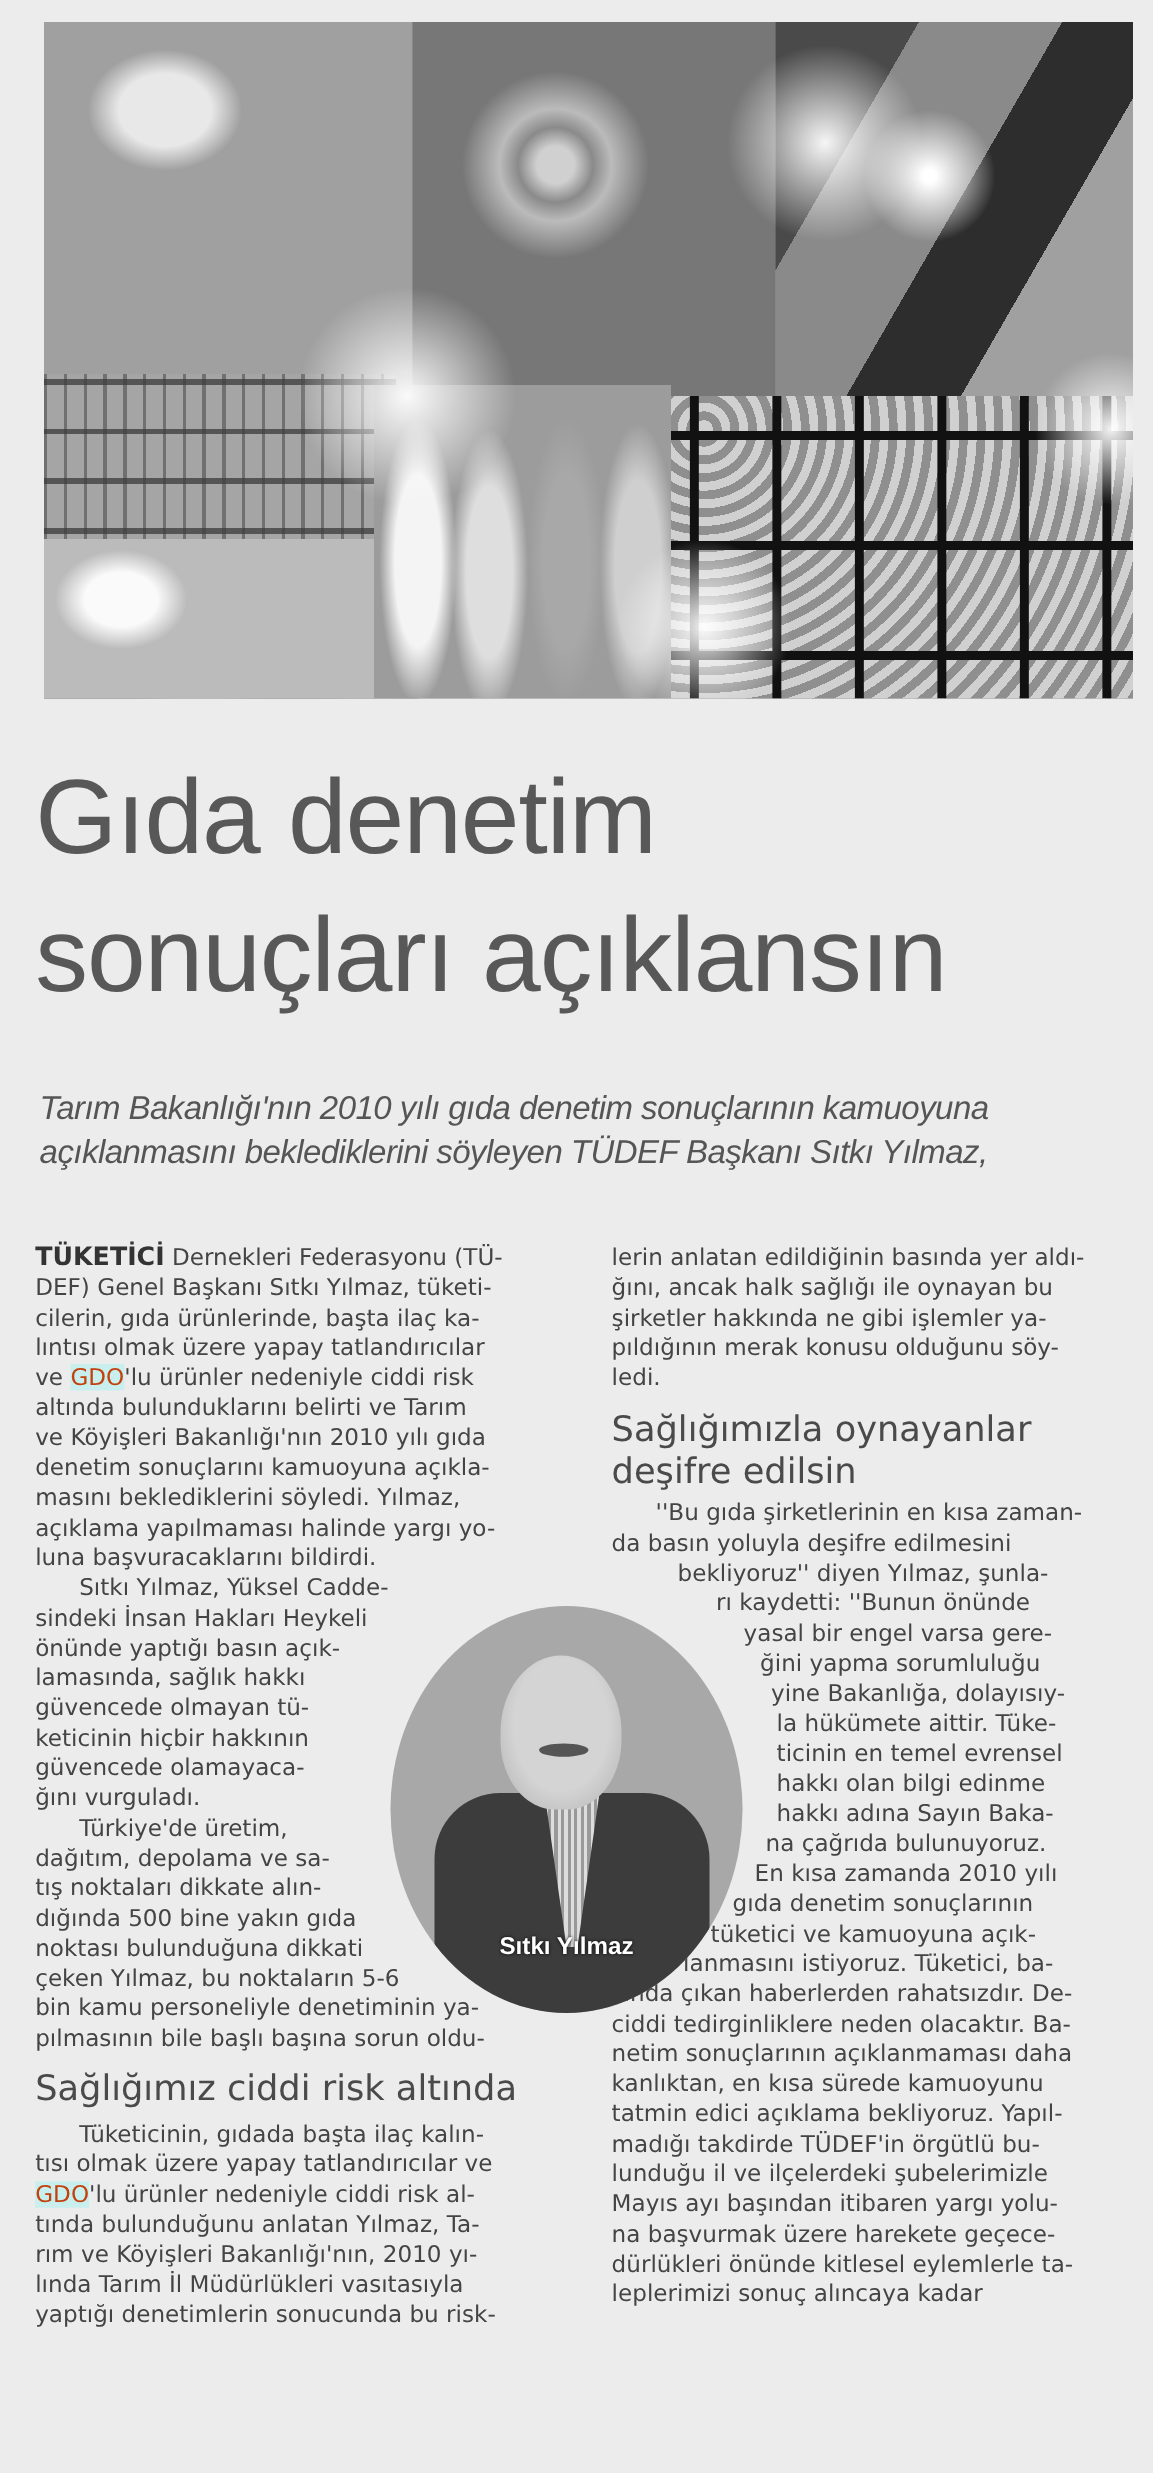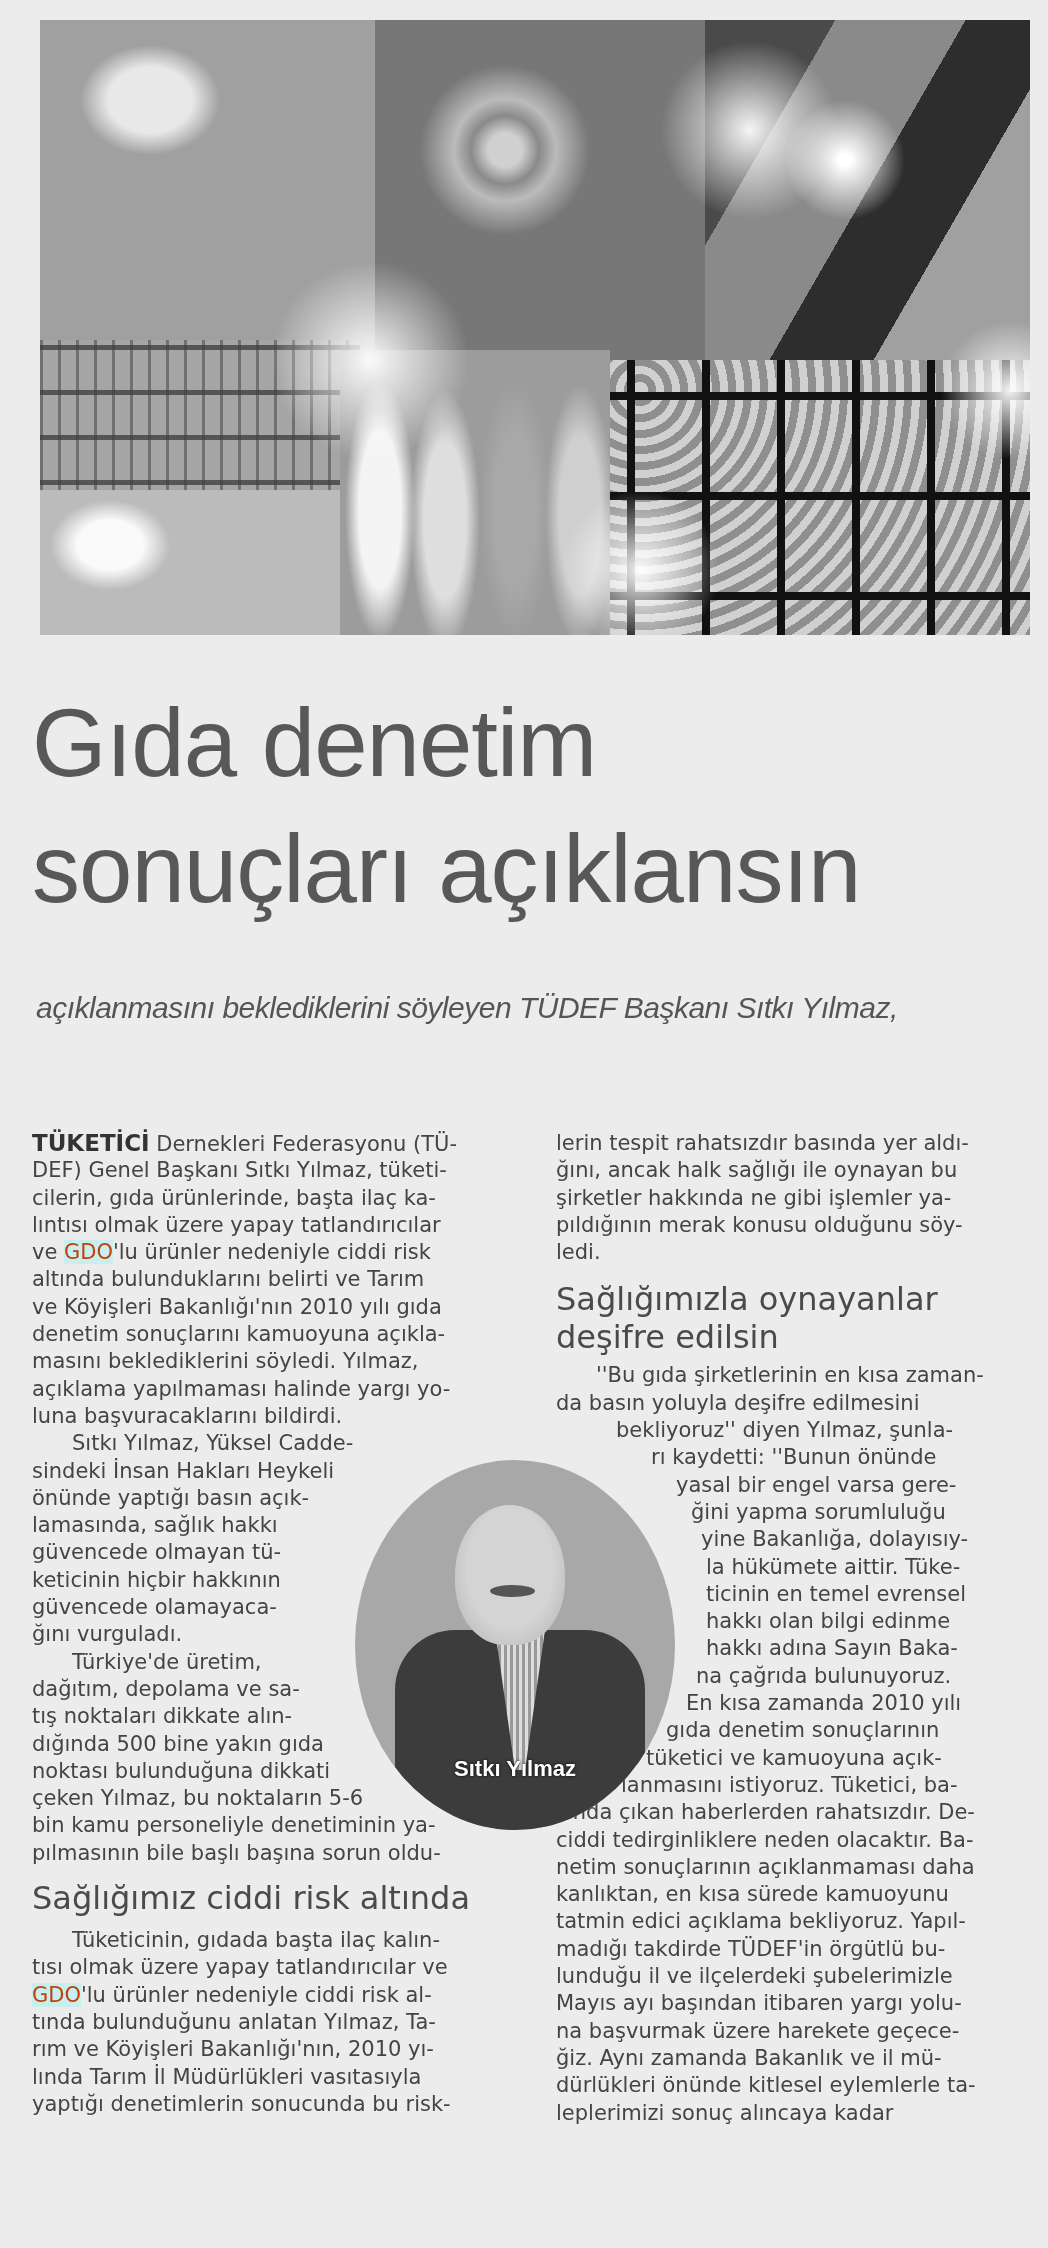--- a/index.html
+++ b/index.html
@@ -136,20 +136,21 @@
   <div class="glow" style="left:520px;top:470px;width:160px;height:160px;"></div>
   <div class="glow" style="left:900px;top:300px;width:140px;height:140px;"></div>
 </div>
 
 <h1 class="headline">
   <div>Gıda denetim</div>
   <div>sonuçları açıklansın</div>
 </h1>
 
 <div class="lead">
+  <div>Tarım Bakanlığı'nın 2010 yılı gıda denetim sonuçlarının kamuoyuna</div>
   <div>açıklanmasını beklediklerini söyleyen TÜDEF Başkanı Sıtkı Yılmaz,</div>
 </div>
 
 <div class="col colL">
   <div class="ln">
     <span class="kicker">TÜKETİCİ</span><span> Dernekleri Federasyonu (TÜ-</span>
   </div>
   <div class="ln">DEF) Genel Başkanı Sıtkı Yılmaz, tüketi-</div>
   <div class="ln">cilerin, gıda ürünlerinde, başta ilaç ka-</div>
   <div class="ln">lıntısı olmak üzere yapay tatlandırıcılar</div>
@@ -188,21 +189,21 @@
   <div class="ln">
     <span class="gdo">GDO</span><span>'lu ürünler nedeniyle ciddi risk al-</span>
   </div>
   <div class="ln">tında bulunduğunu anlatan Yılmaz, Ta-</div>
   <div class="ln">rım ve Köyişleri Bakanlığı'nın, 2010 yı-</div>
   <div class="ln">lında Tarım İl Müdürlükleri vasıtasıyla</div>
   <div class="ln">yaptığı denetimlerin sonucunda bu risk-</div>
 </div>
 
 <div class="col colR">
-  <div class="ln">lerin tespit rahatsızdır basında yer aldı-</div>
+  <div class="ln">lerin anlatan edildiğinin basında yer aldı-</div>
   <div class="ln">ğını, ancak halk sağlığı ile oynayan bu</div>
   <div class="ln">şirketler hakkında ne gibi işlemler ya-</div>
   <div class="ln">pıldığının merak konusu olduğunu söy-</div>
   <div class="ln">ledi.</div>
 
   <div class="subhead" style="margin-top:14px;margin-bottom:6px;">
     <div>Sağlığımızla oynayanlar</div>
     <div>deşifre edilsin</div>
   </div>
 
@@ -225,21 +226,20 @@
       <div class="ln" style="padding-left: 65px;">lanmasını istiyoruz. Tüketici, ba-</div>
       <div class="ln" style="padding-left: 0px;">sında çıkan haberlerden rahatsızdır. De-</div>
       <div class="ln" style="padding-left: 0px;">ciddi tedirginliklere neden olacaktır. Ba-</div>
       <div class="ln" style="padding-left: 0px;">netim sonuçlarının açıklanmaması daha</div>
       <div class="ln" style="padding-left: 0px;">kanlıktan, en kısa sürede kamuoyunu</div>
       <div class="ln" style="padding-left: 0px;">tatmin edici açıklama bekliyoruz. Yapıl-</div>
       <div class="ln" style="padding-left: 0px;">madığı takdirde TÜDEF'in örgütlü bu-</div>
       <div class="ln" style="padding-left: 0px;">lunduğu il ve ilçelerdeki şubelerimizle</div>
       <div class="ln" style="padding-left: 0px;">Mayıs ayı başından itibaren yargı yolu-</div>
       <div class="ln" style="padding-left: 0px;">na başvurmak üzere harekete geçece-</div>
-      <div class="ln" style="padding-left: 0px;">ğiz. Aynı zamanda Bakanlık ve il mü-</div>
       <div class="ln" style="padding-left: 0px;">dürlükleri önünde kitlesel eylemlerle ta-</div>
       <div class="ln" style="padding-left: 0px;">leplerimizi sonuç alıncaya kadar</div>
     </div>
 </div>
 
 <div class="portrait">
   <div class="suit"></div>
   <div class="shirt"></div>
   <div class="head"></div>
   <div class="mustache"></div>

